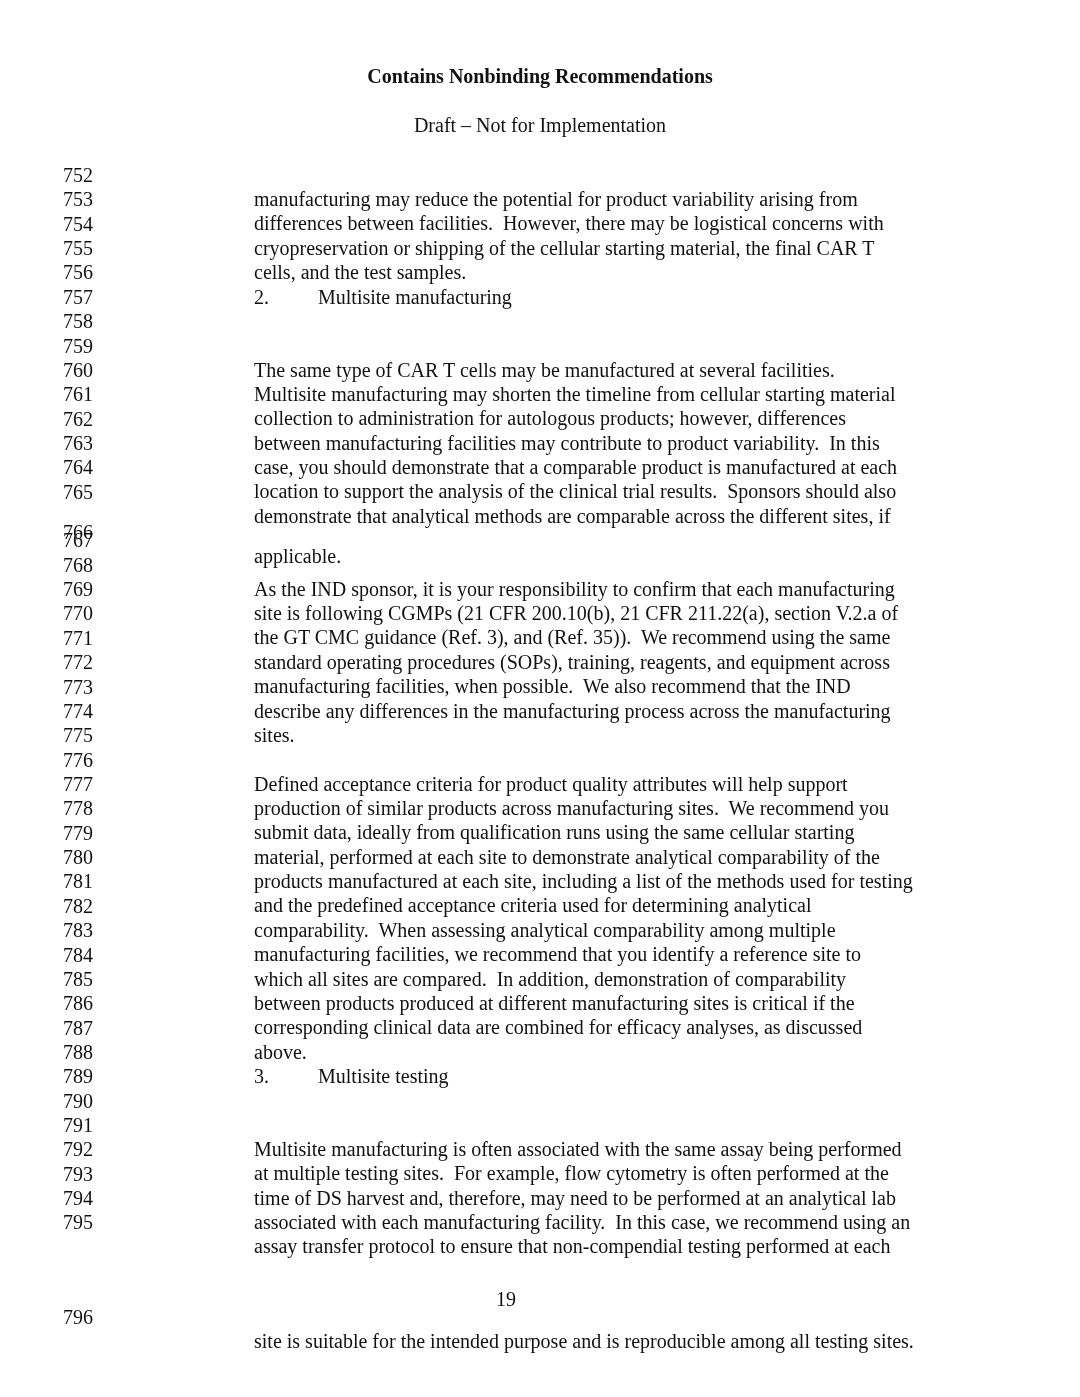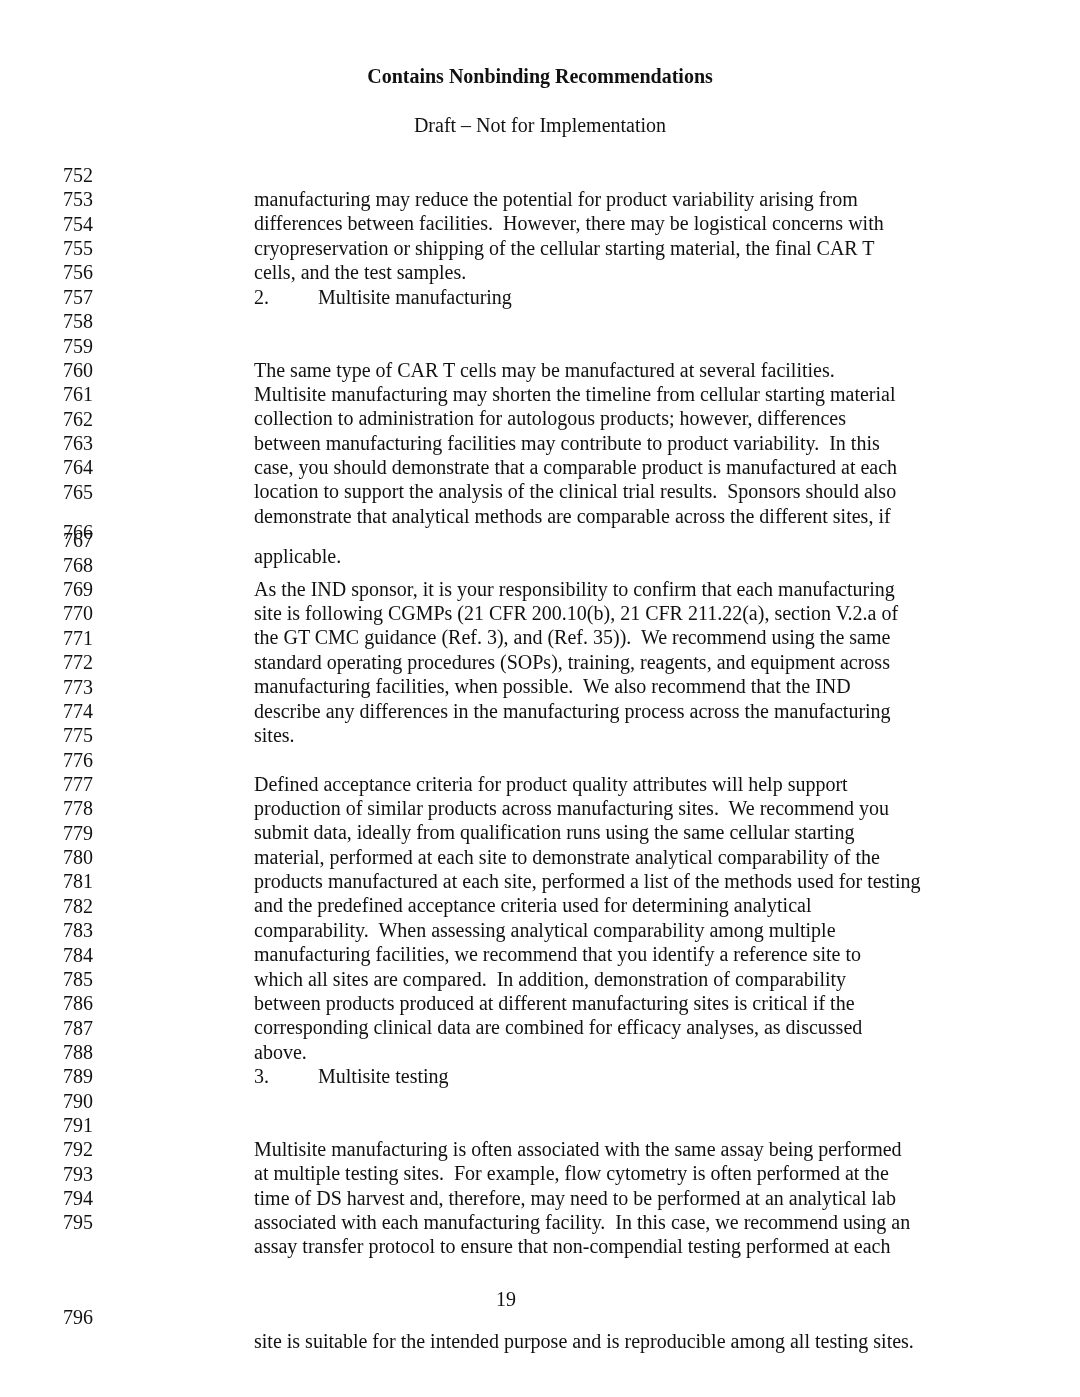--- a/index.html
+++ b/index.html
@@ -44,21 +44,21 @@
     <div class="line" style="top: 601.48px;"><span class="lnum">770</span><span class="ltext">the GT CMC guidance (Ref. 3), and (Ref. 35)).  We recommend using the same</span></div>
     <div class="line" style="top: 625.84px;"><span class="lnum">771</span><span class="ltext">standard operating procedures (SOPs), training, reagents, and equipment across</span></div>
     <div class="line" style="top: 650.2px;"><span class="lnum">772</span><span class="ltext">manufacturing facilities, when possible.  We also recommend that the IND</span></div>
     <div class="line" style="top: 674.56px;"><span class="lnum">773</span><span class="ltext">describe any differences in the manufacturing process across the manufacturing</span></div>
     <div class="line" style="top: 698.92px;"><span class="lnum">774</span><span class="ltext">sites.</span></div>
     <div class="line" style="top: 723.28px;"><span class="lnum">775</span><span class="ltext"></span></div>
     <div class="line" style="top: 747.64px;"><span class="lnum">776</span><span class="ltext">Defined acceptance criteria for product quality attributes will help support</span></div>
     <div class="line" style="top: 772px;"><span class="lnum">777</span><span class="ltext">production of similar products across manufacturing sites.  We recommend you</span></div>
     <div class="line" style="top: 796.36px;"><span class="lnum">778</span><span class="ltext">submit data, ideally from qualification runs using the same cellular starting</span></div>
     <div class="line" style="top: 820.72px;"><span class="lnum">779</span><span class="ltext">material, performed at each site to demonstrate analytical comparability of the</span></div>
-    <div class="line" style="top: 845.08px;"><span class="lnum">780</span><span class="ltext">products manufactured at each site, performed a list of the methods used for testing</span></div>
+    <div class="line" style="top: 845.08px;"><span class="lnum">780</span><span class="ltext">products manufactured at each site, including a list of the methods used for testing</span></div>
     <div class="line" style="top: 869.44px;"><span class="lnum">781</span><span class="ltext">and the predefined acceptance criteria used for determining analytical</span></div>
     <div class="line" style="top: 893.8px;"><span class="lnum">782</span><span class="ltext">comparability.  When assessing analytical comparability among multiple</span></div>
     <div class="line" style="top: 918.16px;"><span class="lnum">783</span><span class="ltext">manufacturing facilities, we recommend that you identify a reference site to</span></div>
     <div class="line" style="top: 942.52px;"><span class="lnum">784</span><span class="ltext">which all sites are compared.  In addition, demonstration of comparability</span></div>
     <div class="line" style="top: 966.88px;"><span class="lnum">785</span><span class="ltext">between products produced at different manufacturing sites is critical if the</span></div>
     <div class="line" style="top: 991.24px;"><span class="lnum">786</span><span class="ltext">corresponding clinical data are combined for efficacy analyses, as discussed</span></div>
     <div class="line" style="top: 1015.6px;"><span class="lnum">787</span><span class="ltext">above.</span></div>
     <div class="line" style="top: 1039.96px;"><span class="lnum">788</span><span class="ltext"></span></div>
     <div class="line" style="top: 1064.32px;"><span class="lnum">789</span><span class="heading-num">3.</span><span class="heading-text">Multisite testing</span></div>
     <div class="line" style="top: 1088.68px;"><span class="lnum">790</span><span class="ltext"></span></div>

